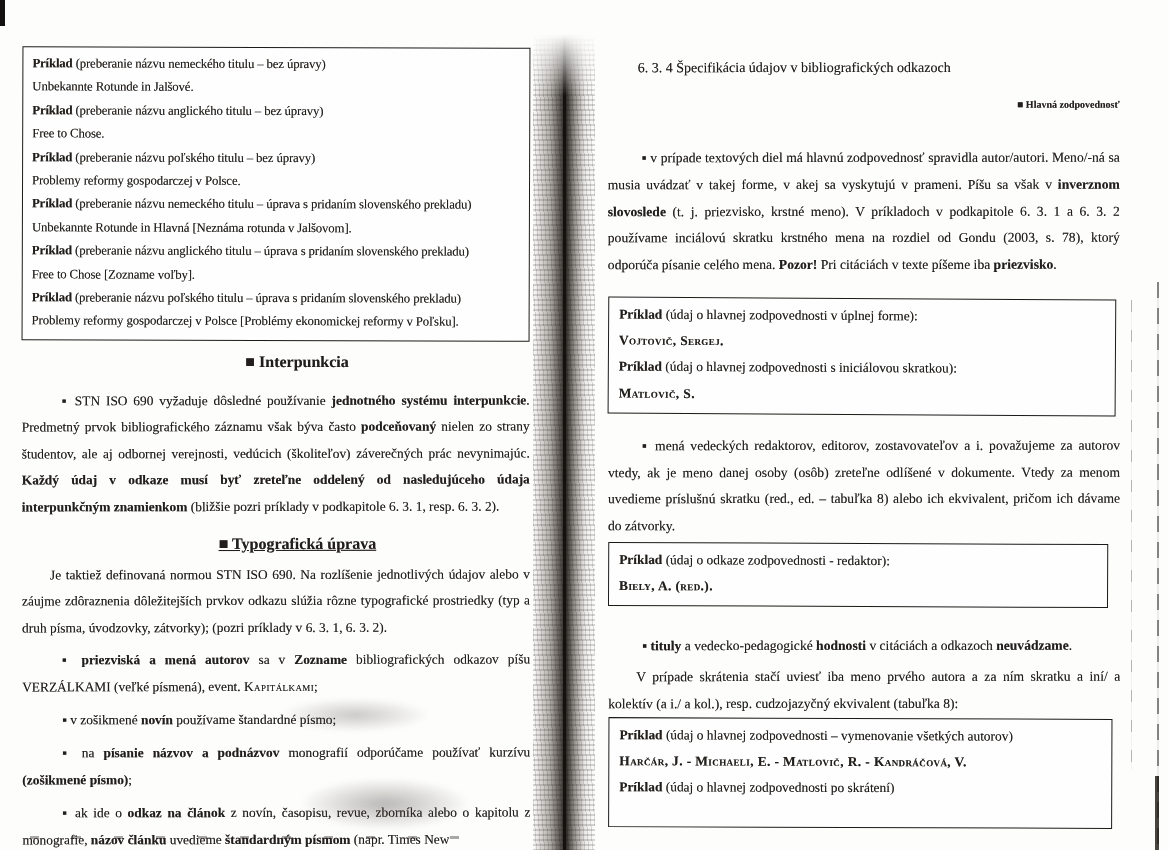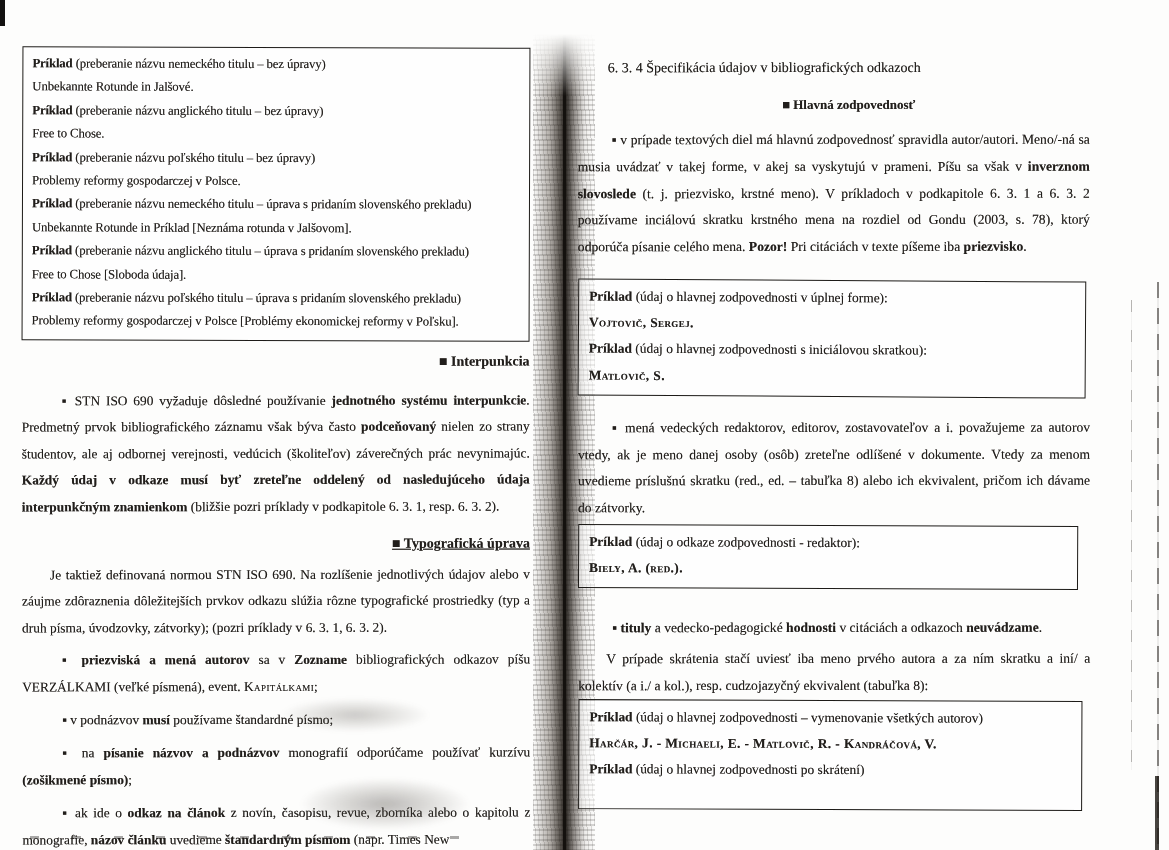--- a/index.html
+++ b/index.html
@@ -1,48 +1,48 @@
 <!DOCTYPE html>
 <html><head>
 <meta charset="utf-8">
 <style>
   html,body{margin:0;padding:0;background:#e8e8e6;}
   .stage{position:relative;width:1169px;height:850px;background:#fdfdfc;overflow:hidden;
          font-family:"Liberation Serif","DejaVu Serif",serif;color:#211e1b;}
   
   .page{position:absolute;top:0;height:850px;}
   .page-left{left:0;width:545px;}
-  .page-right{left:565px;width:574px;}
+  .page-right{left:595px;width:574px;}
   
   .flow p{margin:0;text-align:justify;}
   .flow{position:absolute;}
   span{text-shadow:0 0 .45px rgba(30,26,22,.55);}
   .b{font-weight:bold;}
   .i{}
   .sc{font-variant:small-caps;letter-spacing:.4px;}
   
   .lbox{position:absolute;left:22px;top:47px;width:508px;border:1.6px solid #1d1b18;
         padding:5px 9px 6px;box-sizing:border-box;transform:rotate(.18deg);background:rgba(255,255,255,.6);}
   .lbox .pbox-line{white-space:nowrap;overflow:hidden;font-size:12.8px;line-height:23.4px;letter-spacing:-.15px;}
   
   .flow-left{left:22px;top:352px;width:508px;font-size:13.4px;line-height:26.4px;transform:rotate(-.1deg);}
-  .flow-left .heading{font-size:14px;line-height:20px;padding-left:43px;font-weight:bold;text-align:right;}
+  .flow-left .heading{font-size:16px;line-height:20px;padding-left:43px;font-weight:bold;text-align:center;}
   .flow-left .para,.flow-left .bullet{text-indent:40px;}
   [data-name="para-je-taktiez"]{text-indent:28px !important;}
   [data-name="heading-interpunkcia"]{margin-bottom:16px !important;}
   [data-name="heading-typograficka-uprava"]{margin-top:14px !important;margin-bottom:8px !important;text-decoration:underline;}
   [data-name="para-je-taktiez"]{margin-top:0;}
   [data-name="bullet-priezviska"]{margin-top:6px !important;}
   [data-name="bullet-v-citaciach"]{margin-top:7px !important;}
   [data-name="bullet-na-pisanie"]{margin-top:7px !important;}
   [data-name="bullet-ak-ide"]{margin-top:7px !important;}
   
   .flow-right{left:13px;top:58px;width:512px;font-size:13.6px;line-height:26.8px;transform:rotate(-.05deg);}
   .flow-right .section-title{padding-left:30px;text-align:left;font-size:14px;line-height:20px;margin-bottom:17px;}
-  .flow-right .heading{padding-left:30px;font-weight:bold;text-align:center;font-size:13px;line-height:20px;margin-bottom:12px;}
+  .flow-right .heading{padding-left:30px;font-weight:bold;text-align:right;font-size:10px;line-height:20px;margin-bottom:30px;}
   .flow-right .para,.flow-right .bullet{text-indent:34px;}
   [data-name="para-v-pripade-skratenia"]{text-indent:28px !important;margin-top:4px !important;}
   [data-name="para-mena-vedeckych"]{margin-top:18px !important;}
   [data-name="bullet-tituly"]{margin-top:26px !important;}
   [data-name="bullet-pri-dokumentoch"]{margin-top:6px !important;line-height:26.4px;}
   
   .pbox{border:1.6px solid #1d1b18;padding:4px 10px 6px;box-sizing:border-box;background:rgba(255,255,255,.5);}
   .pbox .pbox-line{white-space:nowrap;overflow:hidden;font-size:13.4px;line-height:26.2px;}
   [data-name="box-priklad-vojtovic"]{margin-top:19px;width:508px;transform:rotate(.4deg);}
   [data-name="box-priklad-biely"]{margin-top:3px;width:500px;transform:rotate(.3deg);}
@@ -80,33 +80,33 @@
 
   <div class="page page-left" data-name="left-page">
     <div class="lbox" data-name="left-example-box">
         <div class="pbox-line" data-name="example-box-line"><span class="b" data-name="text-run-b">Príklad</span><span data-name="text-run"> (preberanie názvu nemeckého titulu – bez úpravy)</span></div>
         <div class="pbox-line" data-name="example-box-line"><span class="i" data-name="text-run-i">Unbekannte Rotunde in Jalšové.</span></div>
         <div class="pbox-line" data-name="example-box-line"><span class="b" data-name="text-run-b">Príklad</span><span data-name="text-run"> (preberanie názvu anglického titulu – bez úpravy)</span></div>
         <div class="pbox-line" data-name="example-box-line"><span class="i" data-name="text-run-i">Free to Chose.</span></div>
         <div class="pbox-line" data-name="example-box-line"><span class="b" data-name="text-run-b">Príklad</span><span data-name="text-run"> (preberanie názvu poľského titulu – bez úpravy)</span></div>
         <div class="pbox-line" data-name="example-box-line"><span class="i" data-name="text-run-i">Problemy reformy gospodarczej v Polsce.</span></div>
         <div class="pbox-line" data-name="example-box-line"><span class="b" data-name="text-run-b">Príklad</span><span data-name="text-run"> (preberanie názvu nemeckého titulu – úprava s pridaním slovenského prekladu)</span></div>
-        <div class="pbox-line" data-name="example-box-line"><span class="i" data-name="text-run-i">Unbekannte Rotunde in Príklad </span><span data-name="text-run">[</span><span class="i" data-name="text-run-i">Neznáma rotunda v Jalšovom</span><span data-name="text-run">].</span></div>
+        <div class="pbox-line" data-name="example-box-line"><span class="i" data-name="text-run-i">Unbekannte Rotunde in Hlavná </span><span data-name="text-run">[</span><span class="i" data-name="text-run-i">Neznáma rotunda v Jalšovom</span><span data-name="text-run">].</span></div>
         <div class="pbox-line" data-name="example-box-line"><span class="b" data-name="text-run-b">Príklad</span><span data-name="text-run"> (preberanie názvu anglického titulu – úprava s pridaním slovenského prekladu)</span></div>
-        <div class="pbox-line" data-name="example-box-line"><span class="i" data-name="text-run-i">Free to Chose </span><span data-name="text-run">[</span><span class="i" data-name="text-run-i">Sloboda údaja</span><span data-name="text-run">].</span></div>
+        <div class="pbox-line" data-name="example-box-line"><span class="i" data-name="text-run-i">Free to Chose </span><span data-name="text-run">[</span><span class="i" data-name="text-run-i">Zozname voľby</span><span data-name="text-run">].</span></div>
         <div class="pbox-line" data-name="example-box-line"><span class="b" data-name="text-run-b">Príklad</span><span data-name="text-run"> (preberanie názvu poľského titulu – úprava s pridaním slovenského prekladu)</span></div>
         <div class="pbox-line" data-name="example-box-line"><span class="i" data-name="text-run-i">Problemy reformy gospodarczej v Polsce </span><span data-name="text-run">[</span><span class="i" data-name="text-run-i">Problémy ekonomickej reformy v Poľsku</span><span data-name="text-run">].</span></div>
       </div>
     <div class="flow flow-left" data-name="left-page-text">
         <p class="heading" data-name="heading-interpunkcia"><span class="b" data-name="text-run-b">■ Interpunkcia</span></p>
         <p class="para" data-name="para-stn-iso"><span data-name="text-run">▪  STN  ISO  690  vyžaduje  dôsledné  používanie </span><span class="b" data-name="text-run-b">jednotného systému interpunkcie</span><span data-name="text-run">. Predmetný prvok bibliografického záznamu však býva často </span><span class="b" data-name="text-run-b">podceňovaný</span><span data-name="text-run"> nielen zo strany študentov, ale aj odbornej verejnosti, vedúcich (školiteľov) záverečných prác nevynimajúc. </span><span class="b" data-name="text-run-b">Každý údaj v odkaze musí byť zreteľne oddelený od nasledujúceho údaja interpunkčným znamienkom</span><span data-name="text-run"> (bližšie pozri príklady v podkapitole 6. 3. 1, resp. 6. 3. 2).</span></p>
         <p class="heading" data-name="heading-typograficka-uprava"><span class="b" data-name="text-run-b">■ Typografická úprava</span></p>
         <p class="para" data-name="para-je-taktiez"><span data-name="text-run">Je taktiež definovaná normou STN ISO 690. Na rozlíšenie jednotlivých údajov alebo v záujme zdôraznenia dôležitejších prvkov odkazu slúžia rôzne typografické prostriedky (typ a druh písma, úvodzovky, zátvorky); (pozri príklady v  6. 3. 1, 6. 3. 2).</span></p>
         <p class="bullet" data-name="bullet-priezviska"><span data-name="text-run">▪ </span><span class="b" data-name="text-run-b">priezviská a mená autorov</span><span data-name="text-run"> sa v </span><span class="b" data-name="text-run-b">Zozname</span><span data-name="text-run"> bibliografických odkazov píšu VERZÁLKAMI (veľké písmená), event. </span><span class="sc" data-name="text-run-sc">Kapitálkami</span><span data-name="text-run">;</span></p>
-        <p class="bullet" data-name="bullet-v-citaciach"><span data-name="text-run">▪ v podnázvov </span><span class="b" data-name="text-run-b">musí</span><span data-name="text-run"> používame štandardné písmo;</span></p>
+        <p class="bullet" data-name="bullet-v-citaciach"><span data-name="text-run">▪ v zošikmené </span><span class="b" data-name="text-run-b">novín</span><span data-name="text-run"> používame štandardné písmo;</span></p>
         <p class="bullet" data-name="bullet-na-pisanie"><span data-name="text-run">▪ na </span><span class="b" data-name="text-run-b">písanie názvov a podnázvov</span><span data-name="text-run"> monografií odporúčame používať </span><span class="i" data-name="text-run-i">kurzívu</span><span data-name="text-run"> </span><span class="b" data-name="text-run-b">(zošikmené písmo)</span><span data-name="text-run">;</span></p>
         <p class="bullet" data-name="bullet-ak-ide"><span data-name="text-run">▪ ak ide o </span><span class="b" data-name="text-run-b">odkaz na článok</span><span data-name="text-run"> z novín, časopisu, revue, zborníka alebo o kapitolu z monografie, </span><span class="b" data-name="text-run-b">názov článku</span><span data-name="text-run"> uvedieme </span><span class="b" data-name="text-run-b">štandardným písmom</span><span data-name="text-run"> (napr. Times New</span></p>
       </div>
     <div class="smudge-1" data-name="scan-smudge"></div>
     <div class="smudge-2" data-name="scan-smudge"></div>
     <div class="cutline-artifact" data-name="cutoff-line-artifact"></div>
   </div>
 
   <div class="gutter" data-name="binding-gutter">
     <div class="gutter-core" data-name="binding-gutter-core"></div>

